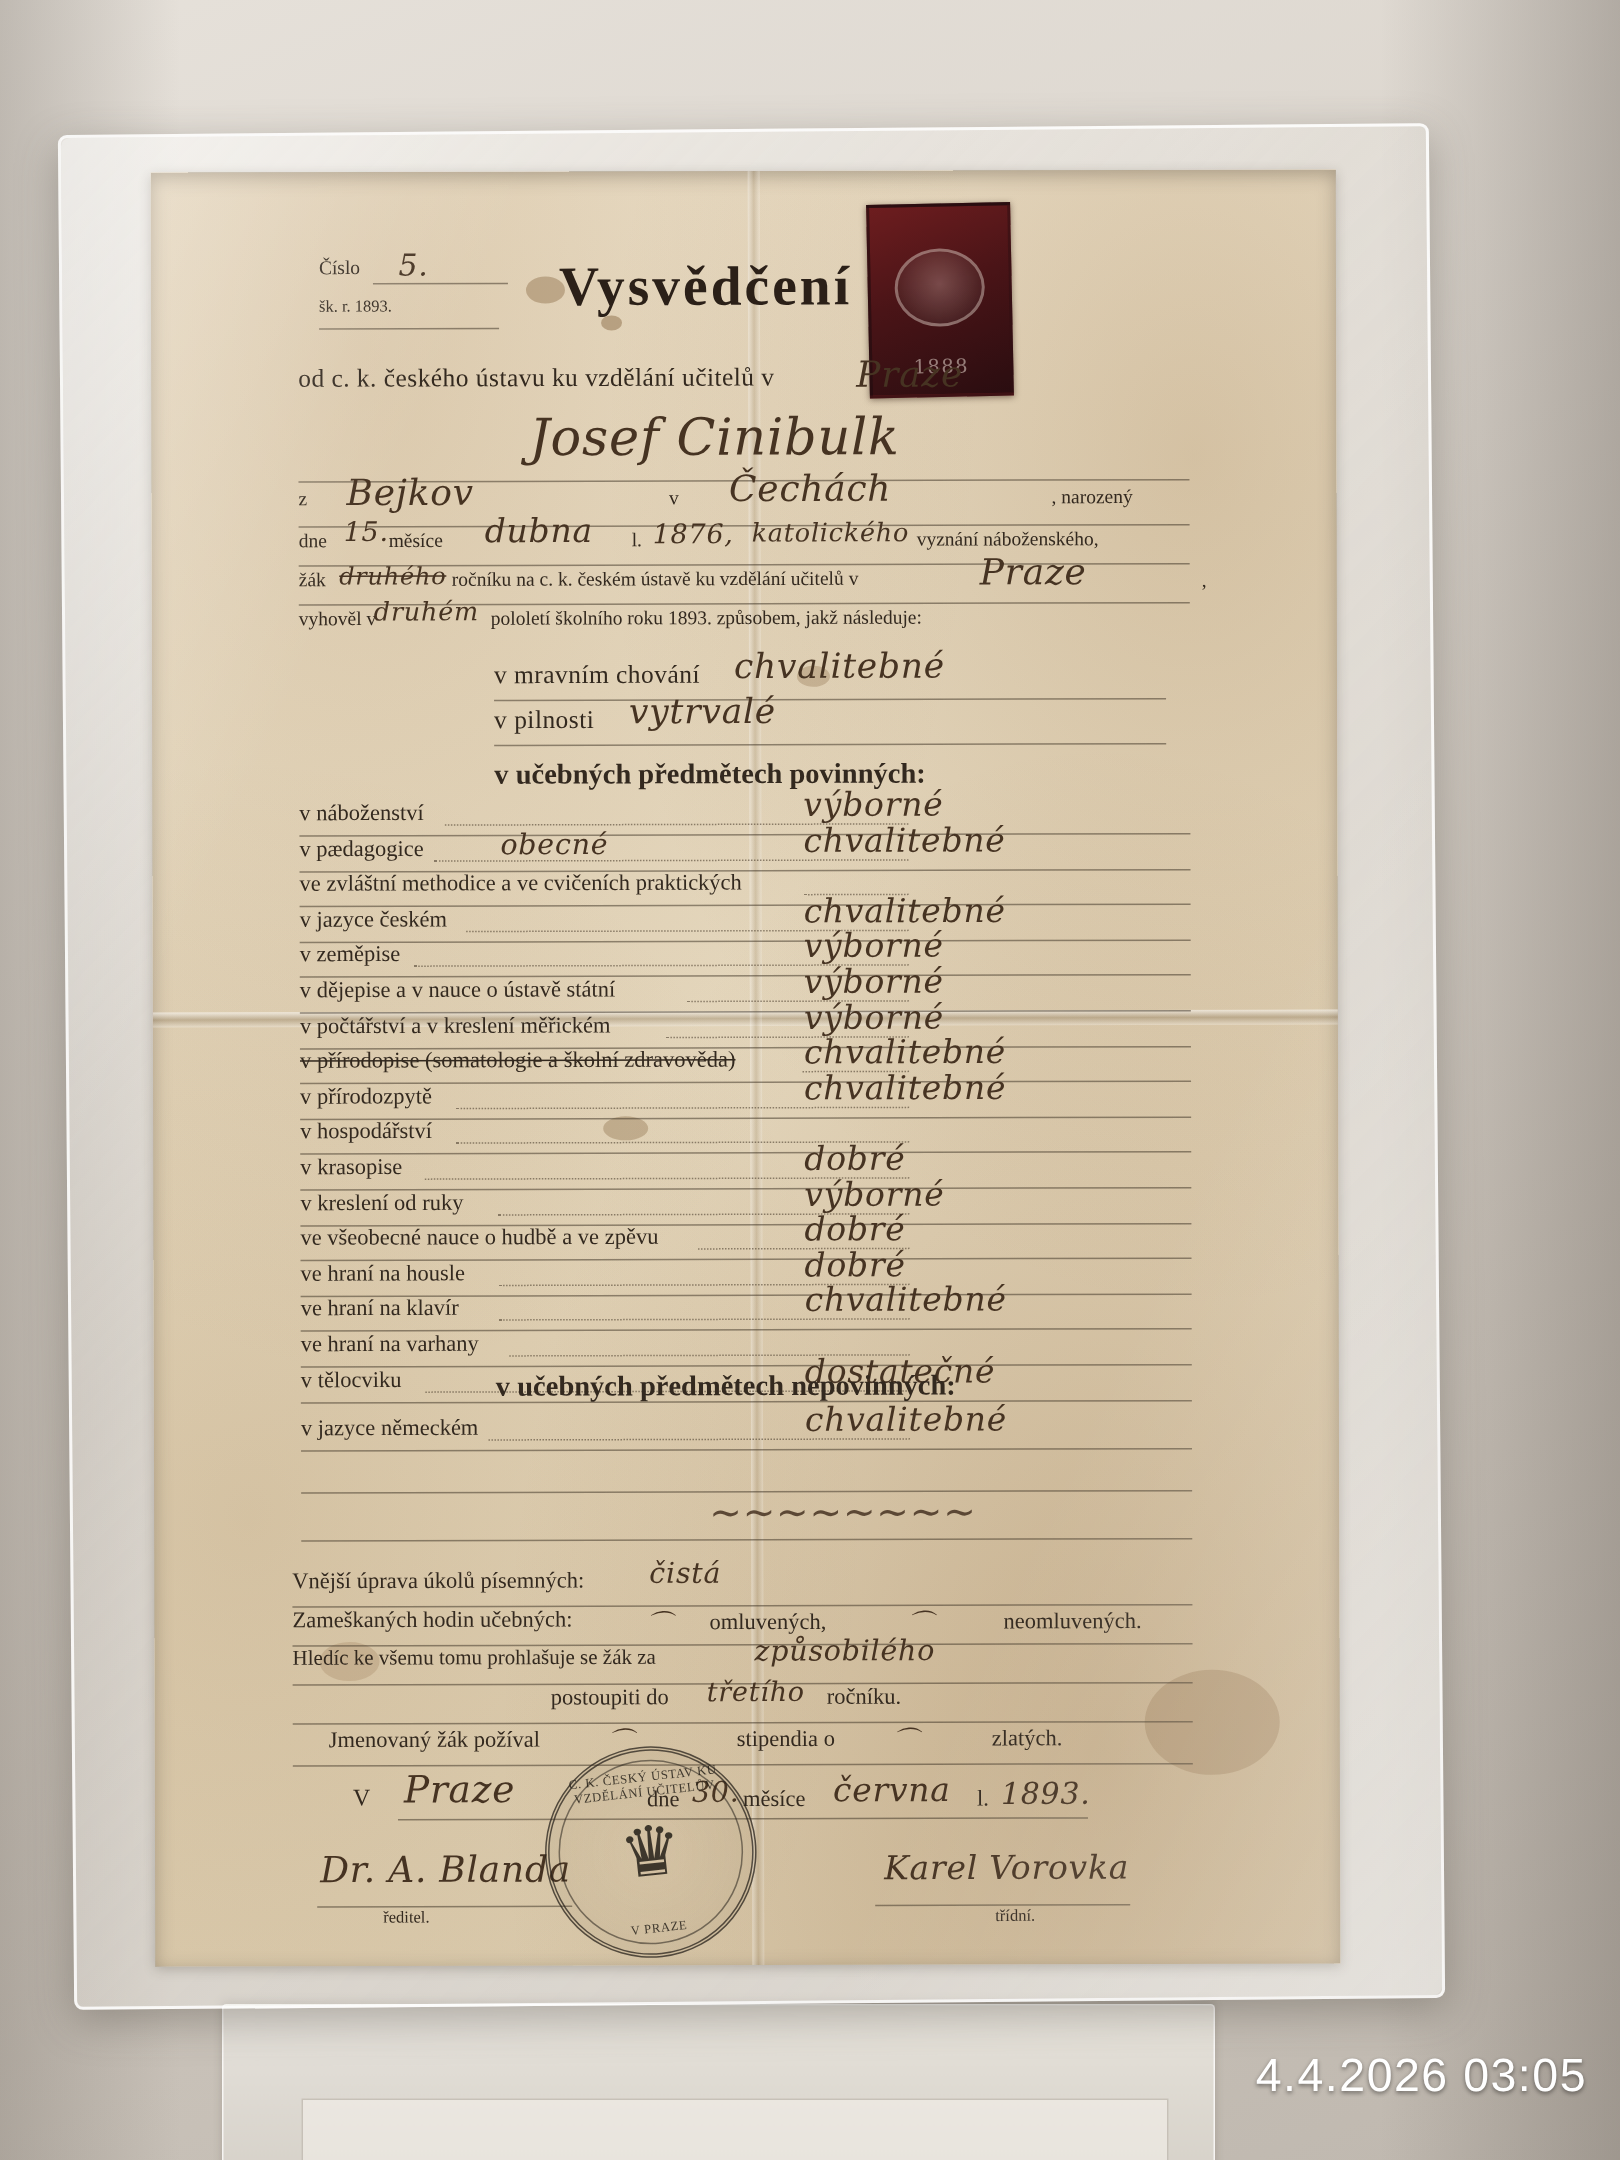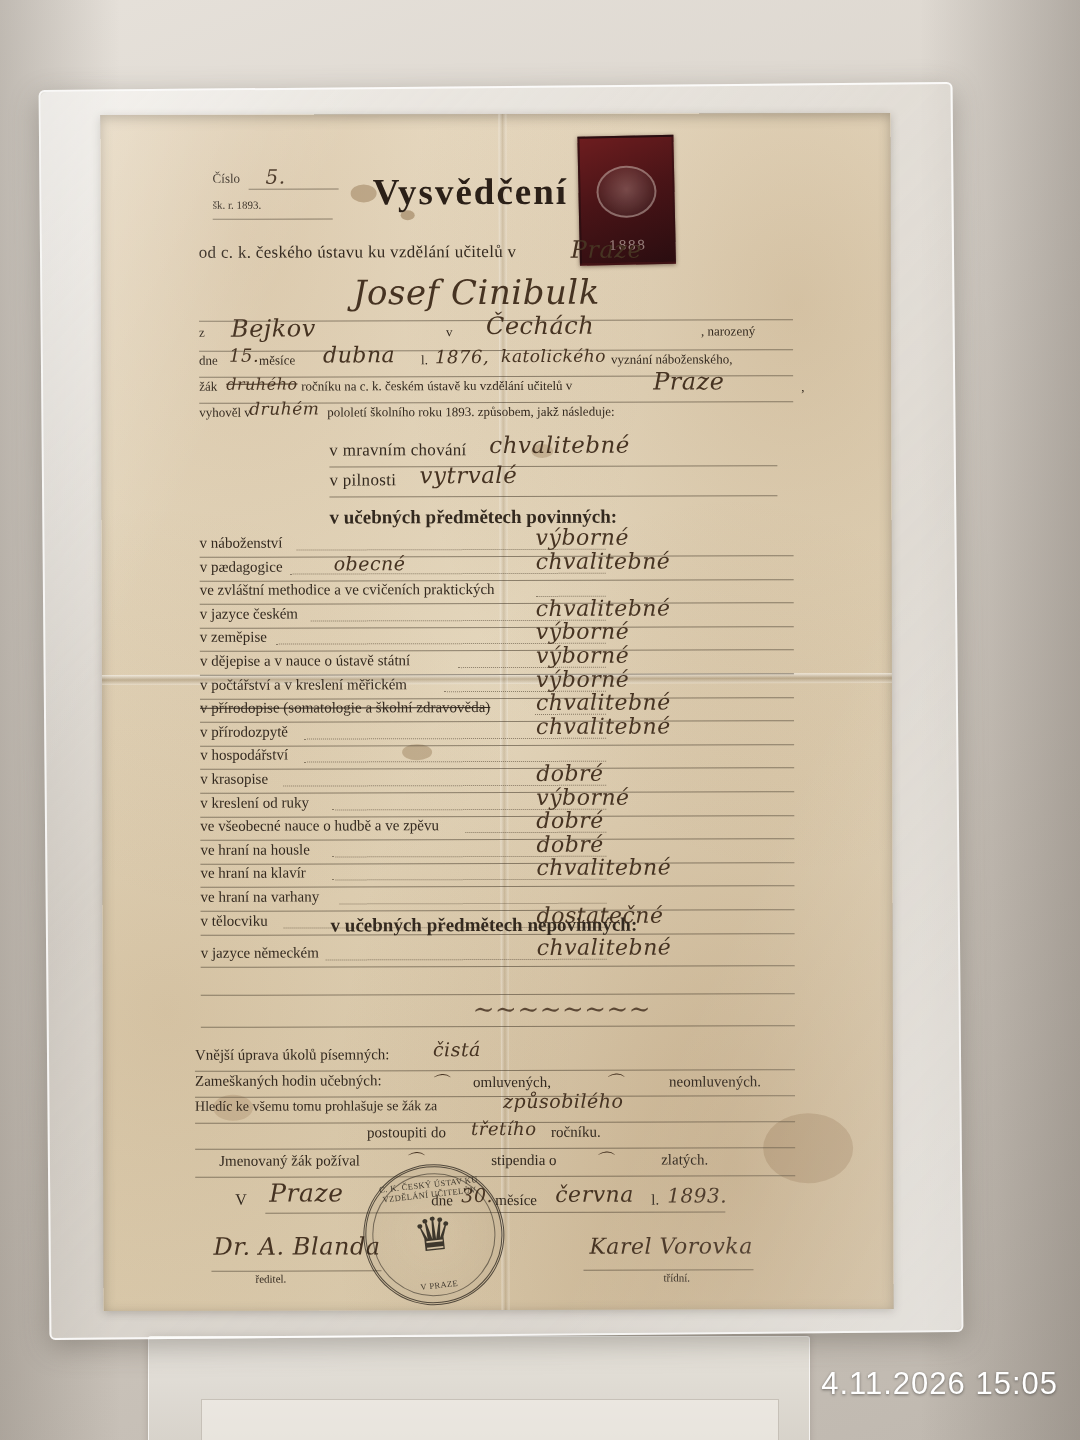--- a/index.html
+++ b/index.html
@@ -452,13 +452,13 @@
         <div class="ring-text"></div>
         <div class="seal-top">C. K. ČESKÝ ÚSTAV KU VZDĚLÁNÍ UČITELŮV</div>
         <div class="eagle">♛</div>
         <div class="seal-bottom">V PRAZE</div>
       </div>
 
     </div>
   </div>
 </div>
 
-<div class="timestamp">4.11.2026 15:05</div>
+<div class="timestamp">4.4.2026 03:05</div>
 
 </body></html>

